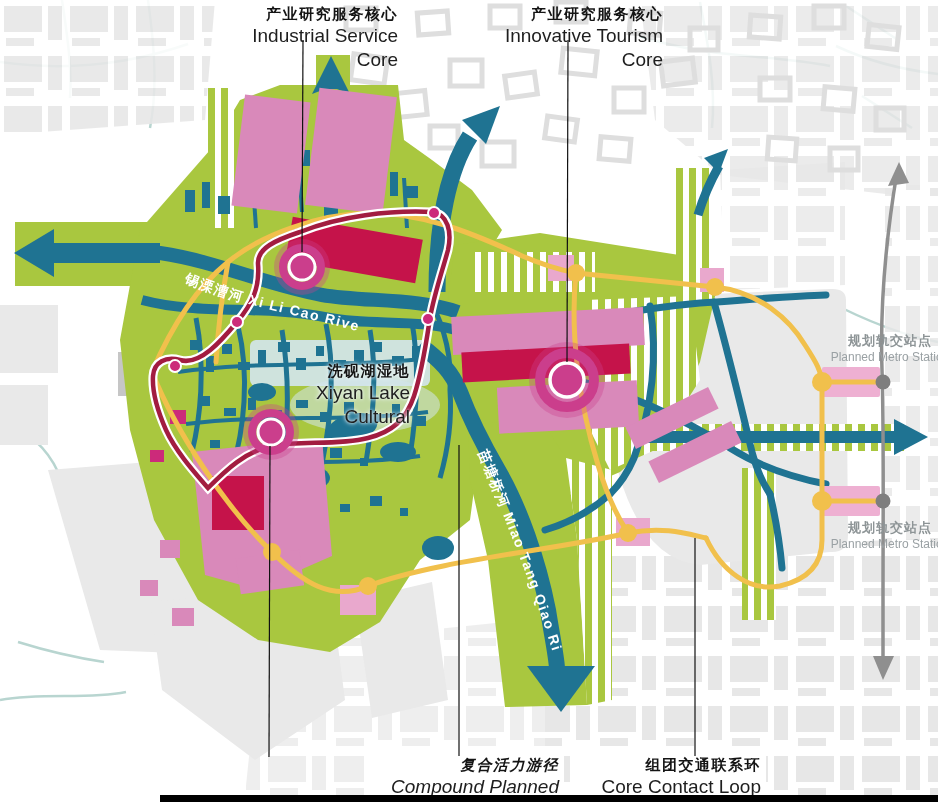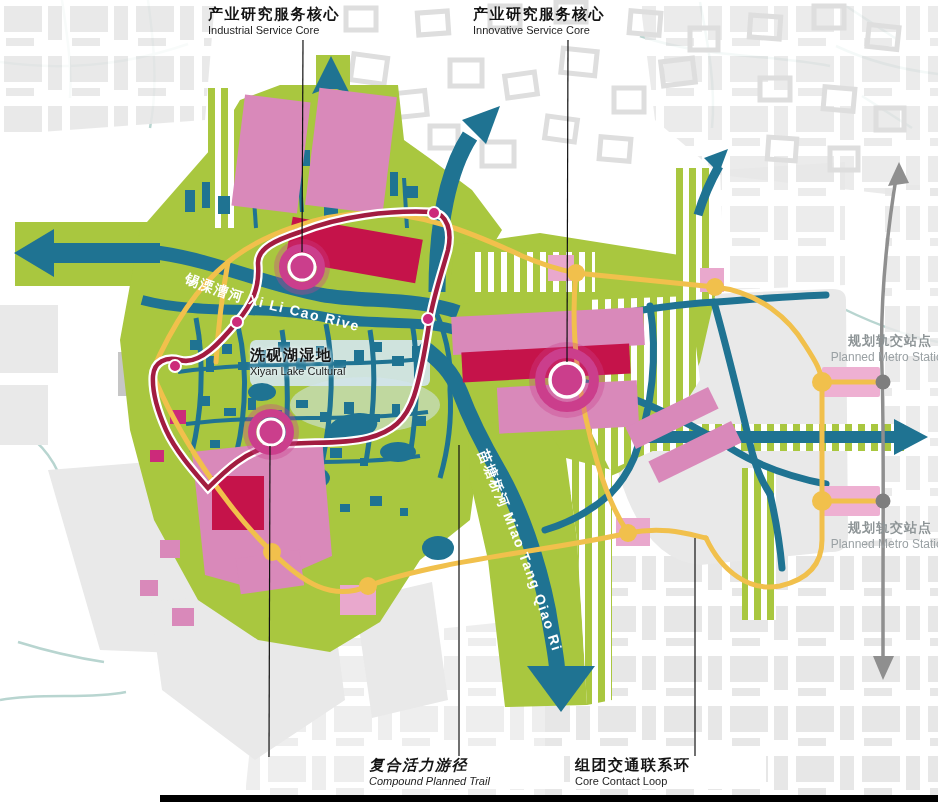--- a/index.html
+++ b/index.html
@@ -1,21 +1,21 @@
 <!DOCTYPE html>
 <html><head>
 <meta charset="utf-8">
 <style>
   html,body{margin:0;padding:0;background:#fff;}
   .stage{position:relative;width:938px;height:802px;background:#fff;overflow:hidden;
          font-family:"Liberation Sans",sans-serif;}
   svg{position:absolute;left:0;top:0;}
-  .lbl{position:absolute;text-align:left;color:#141414;line-height:1.25;z-index:5;}
+  .lbl{position:absolute;text-align:right;color:#141414;line-height:1.25;z-index:5;}
   .lbl .zh{font-weight:700;font-size:15px;letter-spacing:1.5px;}
-  .lbl .en{font-size:11px;color:#1e1e1e;}
+  .lbl .en{font-size:19px;color:#1e1e1e;}
   .lbl.boxed{background:#fff;padding:0 5px;}
   .lbl.wetland{text-shadow:0 0 3px #eef6f8,0 0 5px #eef6f8;}
   .metro{position:absolute;text-align:center;z-index:5;line-height:1.3;}
   .metro .zh{font-weight:700;font-size:13px;color:#8d9496;letter-spacing:1px;}
   .metro .en{font-size:12px;color:#9aa1a4;}
   .bottombar{position:absolute;left:160px;top:795px;width:778px;height:7px;background:#000;z-index:6;}
 </style>
 </head>
 <body>
 
@@ -319,23 +319,23 @@
     <line x1="695" y1="538" x2="695" y2="757"></line>
   </g>
 </svg>
 
 <div class="lbl" style="left:208px;top:5px;width:190px;">
   <div class="zh">产业研究服务核心</div>
   <div class="en">Industrial Service Core</div>
 </div>
 <div class="lbl" style="left:473px;top:5px;width:190px;">
   <div class="zh">产业研究服务核心</div>
-  <div class="en">Innovative Service Core</div>
-</div>
-<div class="lbl wetland" style="left:250px;top:346px;width:160px;">
+  <div class="en">Innovative Tourism Core</div>
+</div>
+<div class="lbl wetland" style="left:250px;top:362px;width:160px;">
   <div class="zh">洗砚湖湿地</div>
   <div class="en">Xiyan Lake Cultural</div>
 </div>
 <div class="lbl boxed" style="left:364px;top:756px;width:190px;font-style:italic;">
   <div class="zh">复合活力游径</div>
   <div class="en">Compound Planned Trail</div>
 </div>
 <div class="lbl boxed" style="left:570px;top:756px;width:186px;">
   <div class="zh">组团交通联系环</div>
   <div class="en">Core Contact Loop</div>

